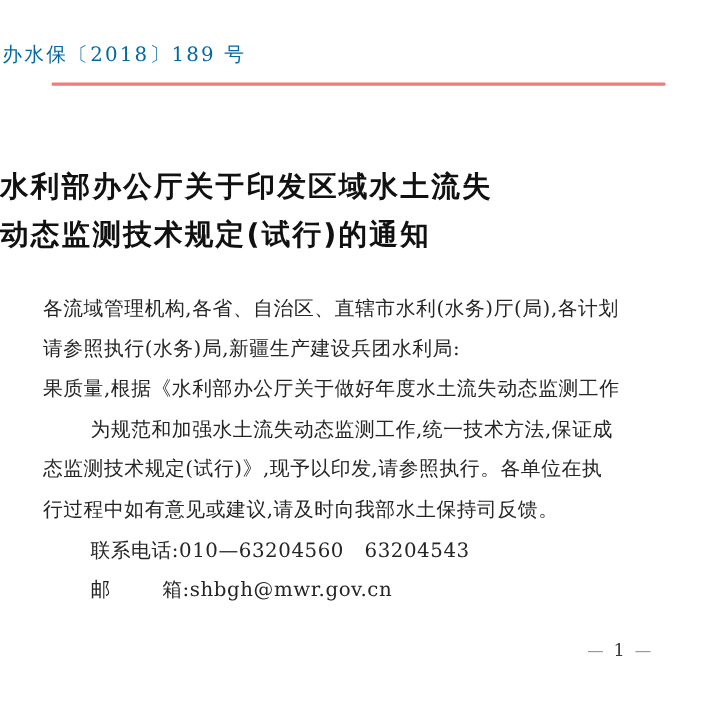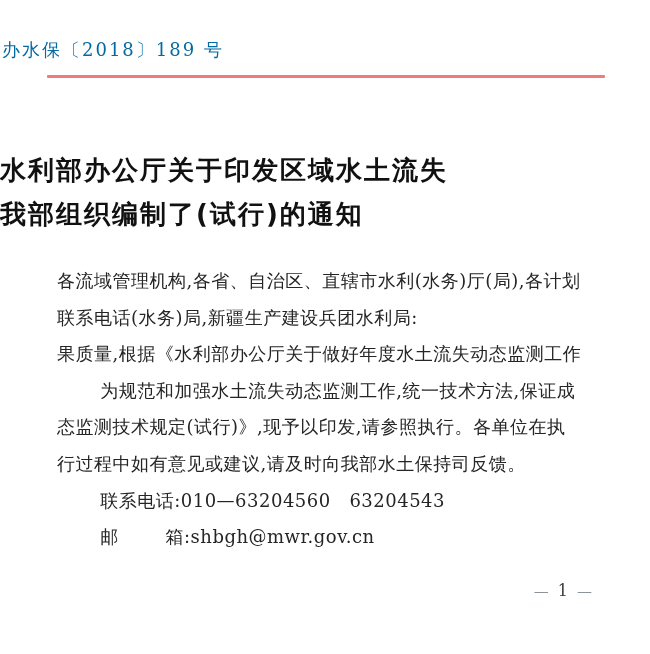--- a/index.html
+++ b/index.html
@@ -46,21 +46,21 @@
     font-family: "DejaVu Sans", "Liberation Sans", sans-serif;
     font-weight: 700;
     font-size: 26px;
     line-height: 44px;
     letter-spacing: 2px;
     color: #111111;
   }
   .body-block {
     position: absolute;
     top: 263px;
-    left: 57px;
+    left: 39px;
     width: 572px;
     font-size: 18px;
     line-height: 36.6px;
     letter-spacing: 0.5px;
     color: #252525;
   }
   .line {
     white-space: pre;
   }
   .indent {
@@ -90,26 +90,26 @@
 <body>
 
 <div class="page">
 
   <div class="doc-number">办水保〔2018〕189 号</div>
 
   <div class="red-rule" style="background-color: rgb(239, 123, 123);"></div>
 
   <div class="title-block" style="color: rgb(17, 17, 17);">
     <div>水利部办公厅关于印发区域水土流失</div>
-    <div>我部组织编制了(试行)的通知</div>
+    <div>动态监测技术规定(试行)的通知</div>
   </div>
 
   <div class="body-block" style="color: rgb(37, 37, 37);">
     <div class="line">各流域管理机构,各省、自治区、直辖市水利(水务)厅(局),各计划</div>
-    <div class="line">联系电话(水务)局,新疆生产建设兵团水利局:</div>
+    <div class="line">请参照执行(水务)局,新疆生产建设兵团水利局:</div>
     <div class="line">果质量,根据《水利部办公厅关于做好年度水土流失动态监测工作</div>
     <div class="line indent">为规范和加强水土流失动态监测工作,统一技术方法,保证成</div>
     <div class="line">态监测技术规定(试行)》,现予以印发,请参照执行。各单位在执</div>
     <div class="line">行过程中如有意见或建议,请及时向我部水土保持司反馈。</div>
     <div class="line indent">联系电话:010—63204560   63204543</div>
     <div class="line indent"><span>邮</span><span class="email-gap"></span><span>箱:shbgh@mwr.gov.cn</span></div>
   </div>
 
   <div class="page-number">
     <span class="dash" style="color: rgb(138, 144, 153);">—</span>

